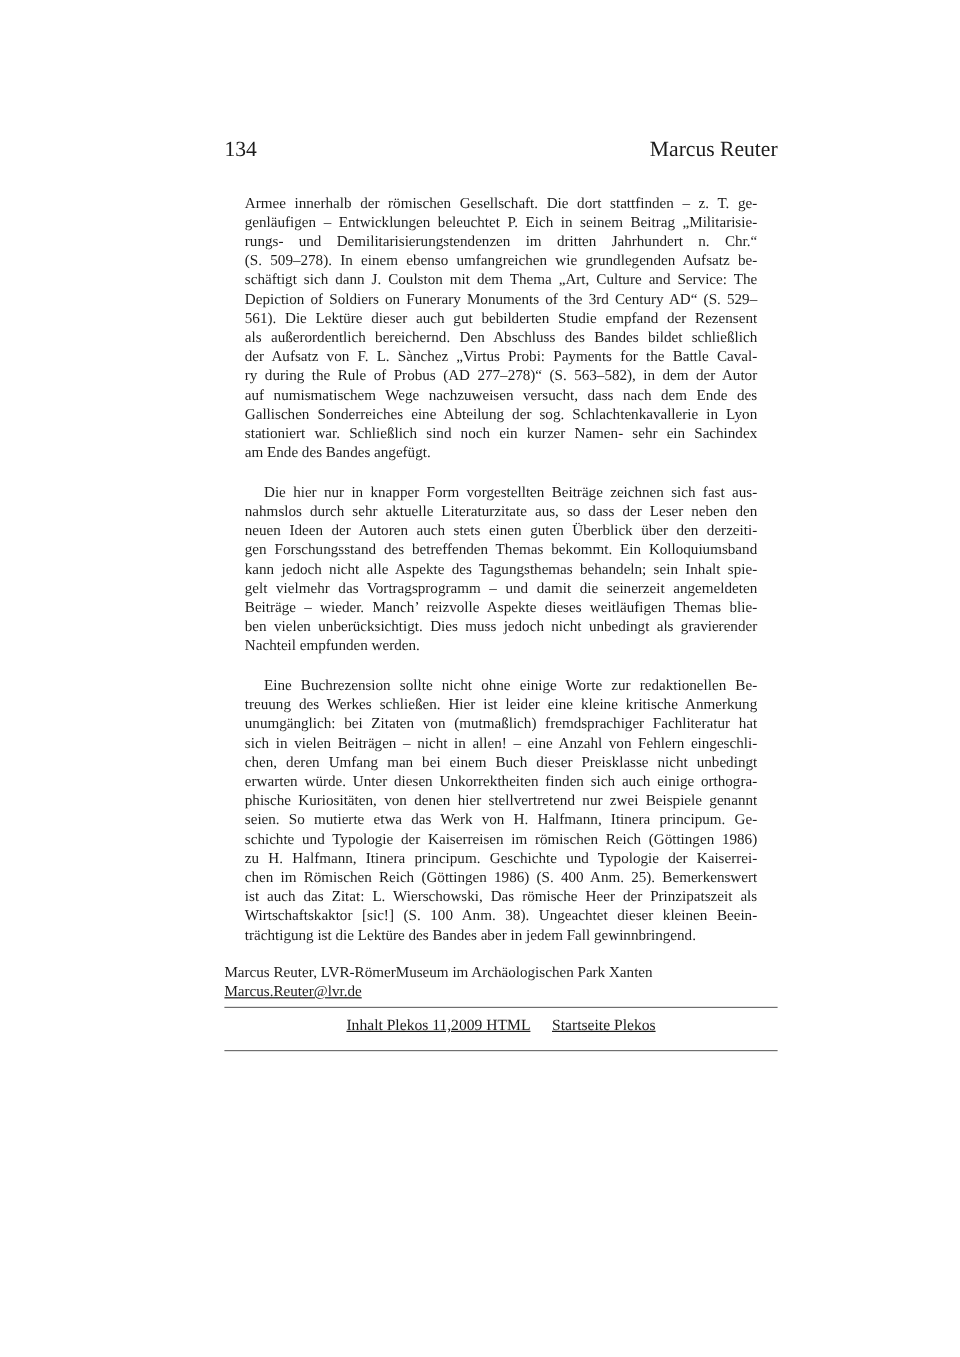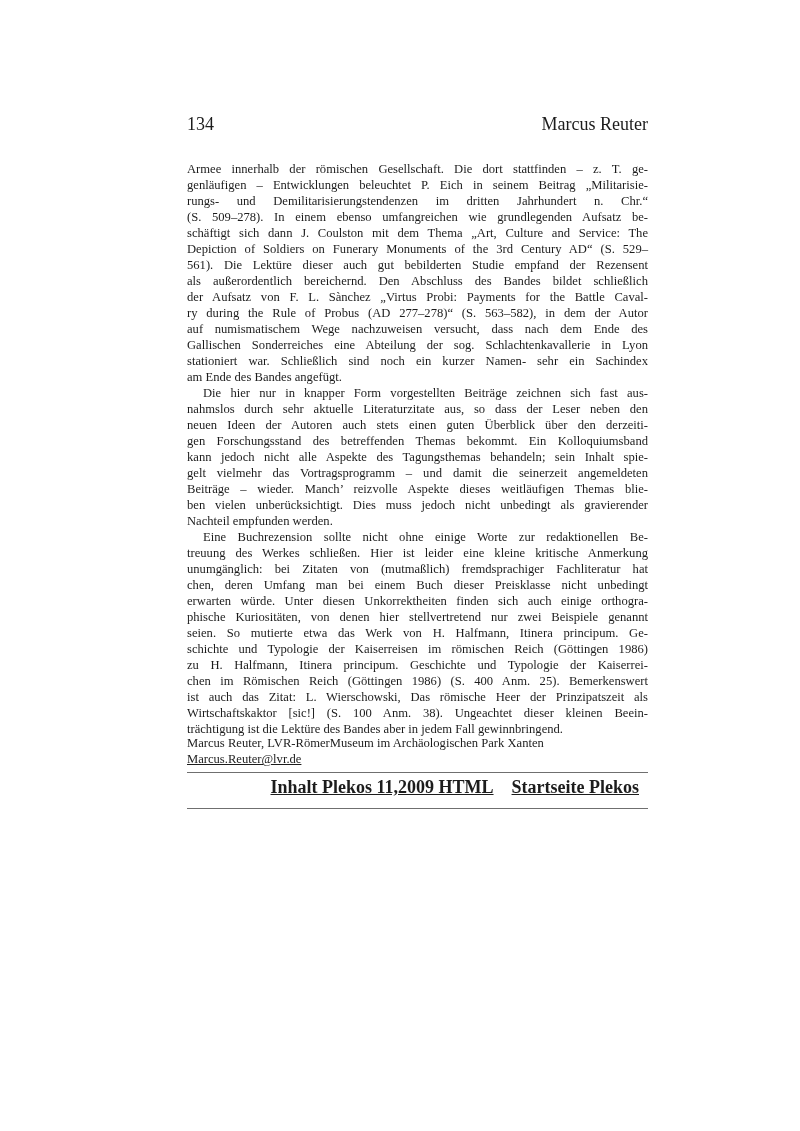--- a/index.html
+++ b/index.html
@@ -37,21 +37,21 @@
     left: 0;
     top: 0;
     width: 100%;
     text-align: right;
   }
   .bodytext {
     margin-top: 29px;
     font-size: 12.6px;
   }
   .paragraph {
-    margin: 0;
+    margin: 17px;
   }
   .line {
     line-height: 16px;
     text-align: justify;
     text-align-last: justify;
     white-space: normal;
   }
   .line.last {
     text-align-last: left;
   }
@@ -72,24 +72,23 @@
   .rule {
     border: none;
     border-top: 1px solid #6f6f6f;
     margin: 0;
     width: 100%;
   }
   .rule.rule-top { margin-top: 5px; }
   .rule.rule-bottom { margin-top: 13px; }
   .footer-links {
     margin-top: 6px;
-    text-align: right;
-    font-size: 18px;
+    text-align: center;
+    font-size: 13px;
     line-height: 16px;
-    font-weight: bold;
   }
   .footer-link {
     color: #1c1c1c;
     text-decoration: underline;
     cursor: pointer;
     margin: 0 9px;
     display: inline-block;
   }
 </style>
 </head>
@@ -127,20 +126,21 @@
         <div class="line">kann jedoch nicht alle Aspekte des Tagungsthemas behandeln; sein Inhalt spie-</div>
         <div class="line">gelt vielmehr das Vortragsprogramm – und damit die seinerzeit angemeldeten</div>
         <div class="line">Beiträge – wieder. Manch’ reizvolle Aspekte dieses weitläufigen Themas blie-</div>
         <div class="line">ben vielen unberücksichtigt. Dies muss jedoch nicht unbedingt als gravierender</div>
         <div class="line last">Nachteil empfunden werden.</div>
       </div>
       <div class="paragraph">
         <div class="line indent">Eine Buchrezension sollte nicht ohne einige Worte zur redaktionellen Be-</div>
         <div class="line">treuung des Werkes schließen. Hier ist leider eine kleine kritische Anmerkung</div>
         <div class="line">unumgänglich: bei Zitaten von (mutmaßlich) fremdsprachiger Fachliteratur hat</div>
+        <div class="line">sich in vielen Beiträgen – nicht in allen! – eine Anzahl von Fehlern eingeschli-</div>
         <div class="line">chen, deren Umfang man bei einem Buch dieser Preisklasse nicht unbedingt</div>
         <div class="line">erwarten würde. Unter diesen Unkorrektheiten finden sich auch einige orthogra-</div>
         <div class="line">phische Kuriositäten, von denen hier stellvertretend nur zwei Beispiele genannt</div>
         <div class="line">seien. So mutierte etwa das Werk von H. Halfmann, Itinera principum. Ge-</div>
         <div class="line">schichte und Typologie der Kaiserreisen im römischen Reich (Göttingen 1986)</div>
         <div class="line">zu H. Halfmann, Itinera principum. Geschichte und Typologie der Kaiserrei-</div>
         <div class="line">chen im Römischen Reich (Göttingen 1986) (S. 400 Anm. 25). Bemerkenswert</div>
         <div class="line">ist auch das Zitat: L. Wierschowski, Das römische Heer der Prinzipatszeit als</div>
         <div class="line">Wirtschaftskaktor [sic!] (S. 100 Anm. 38). Ungeachtet dieser kleinen Beein-</div>
         <div class="line last">trächtigung ist die Lektüre des Bandes aber in jedem Fall gewinnbringend.</div>

